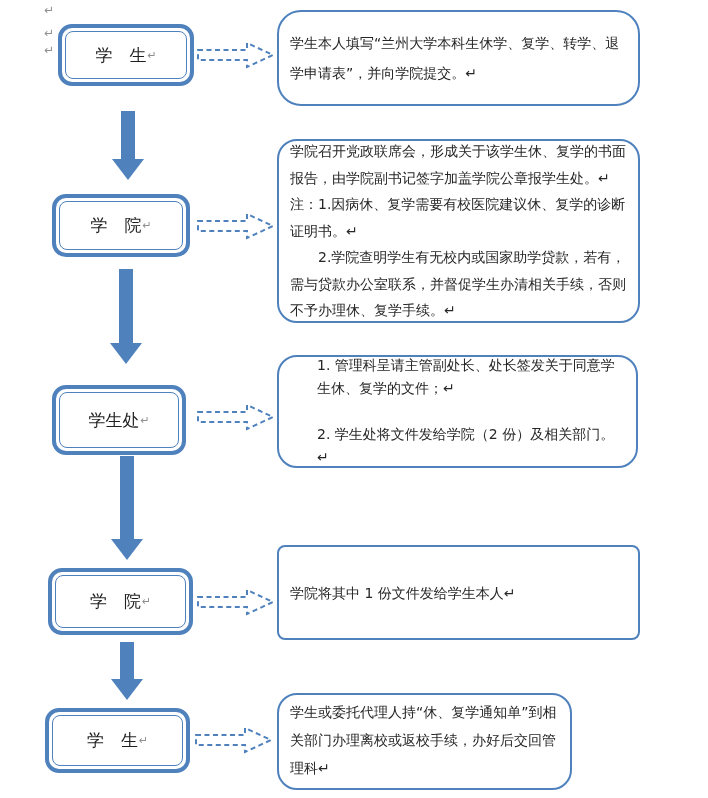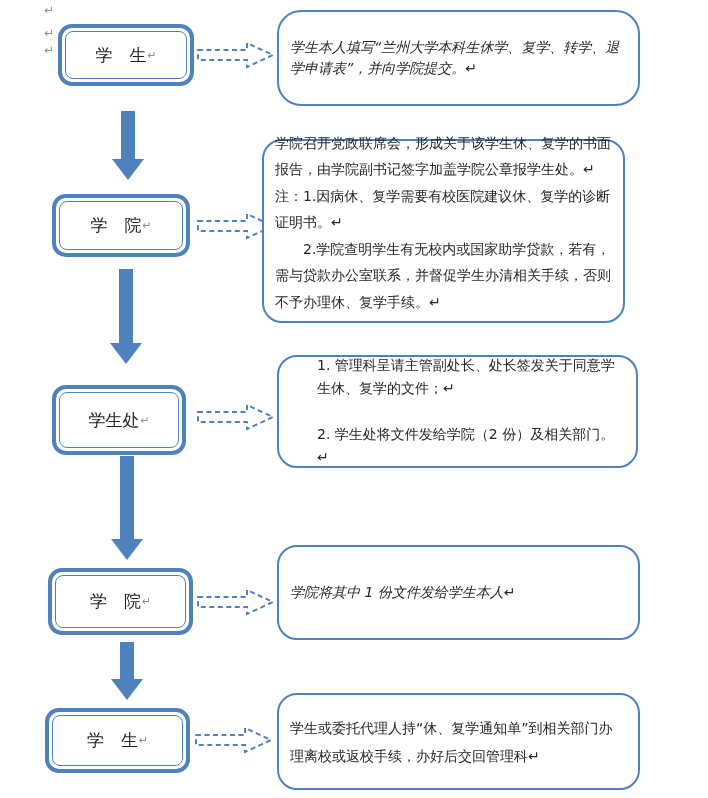--- a/index.html
+++ b/index.html
@@ -81,21 +81,21 @@
     align-items: center;
     padding: 6px 12px 6px 11px;
   }
   .detail-text {
     font-size: 14px;
     color: #262626;
     white-space: pre-line;
     word-break: break-all;
     width: 100%;
   }
-  .lh21 { line-height: 21px; font-style: italic; }
+  .lh21 { line-height: 30px; }
   .lh26 { line-height: 26.5px; }
   .lh23 { line-height: 23px; }
   .lh28 { line-height: 28px; }
 </style>
 </head>
 <body>
 
 <div class="canvas">
 
   <span class="pilcrow" style="left:44px; top:4px;">↵</span>
@@ -170,33 +170,33 @@
     <path d="M2,10 H51 V3 L77,15 L51,27 V20 H2 Z" fill="none" stroke="#4f81bd" stroke-width="2" stroke-dasharray="5,3.5"></path>
   </svg>
   <svg class="dashed-arrow" style="left:194px; top:725px;" viewBox="0 0 80 30">
     <path d="M2,10 H51 V3 L77,15 L51,27 V20 H2 Z" fill="none" stroke="#4f81bd" stroke-width="2" stroke-dasharray="5,3.5"></path>
   </svg>
 
   <div class="detail-box" style="left:277px; top:10px; width:363px; height:96px; border-radius:24px;">
     <div class="detail-text lh21">学生本人填写“兰州大学本科生休学、复学、转学、退学申请表”，并向学院提交。↵</div>
   </div>
 
-  <div class="detail-box" style="left:262px; top:139px; width:363px; height:184px;align-items:flex-end;">
+  <div class="detail-box" style="left:277px; top:139px; width:363px; height:184px;">
     <div class="detail-text lh26">学院召开党政联席会，形成关于该学生休、复学的书面报告，由学院副书记签字加盖学院公章报学生处。↵
 注：1.因病休、复学需要有校医院建议休、复学的诊断证明书。↵
 　　2.学院查明学生有无校内或国家助学贷款，若有，需与贷款办公室联系，并督促学生办清相关手续，否则不予办理休、复学手续。↵</div>
   </div>
 
   <div class="detail-box" style="left:277px; top:355px; width:361px; height:113px;padding-left:38px;">
     <div class="detail-text lh23">1. 管理科呈请主管副处长、处长签发关于同意学生休、复学的文件；↵
 
 2. 学生处将文件发给学院（2 份）及相关部门。↵</div>
   </div>
 
-  <div class="detail-box" style="left:277px; top:545px; width:363px; height:95px;">
+  <div class="detail-box" style="left:277px; top:545px; width:363px; height:95px;border-radius:8px;">
     <div class="detail-text lh21">学院将其中 1 份文件发给学生本人↵</div>
   </div>
 
-  <div class="detail-box" style="left:277px; top:693px; width:363px; height:97px;">
+  <div class="detail-box" style="left:277px; top:693px; width:295px; height:97px;align-items:flex-end;">
     <div class="detail-text lh28">学生或委托代理人持“休、复学通知单”到相关部门办理离校或返校手续，办好后交回管理科↵</div>
   </div>
 
 </div>
 
 </body></html>

